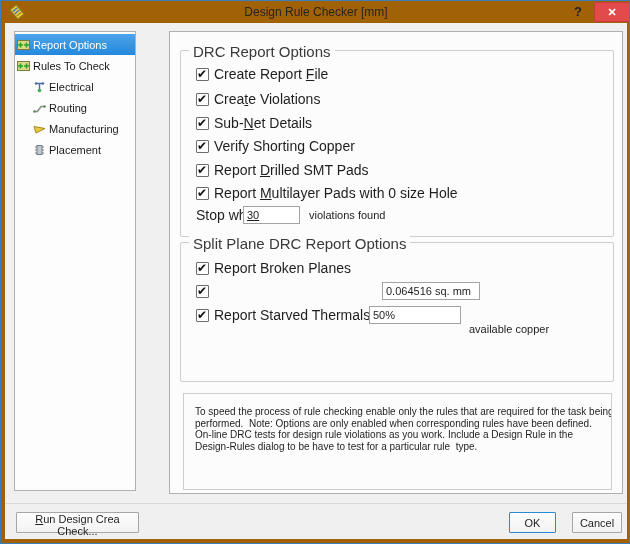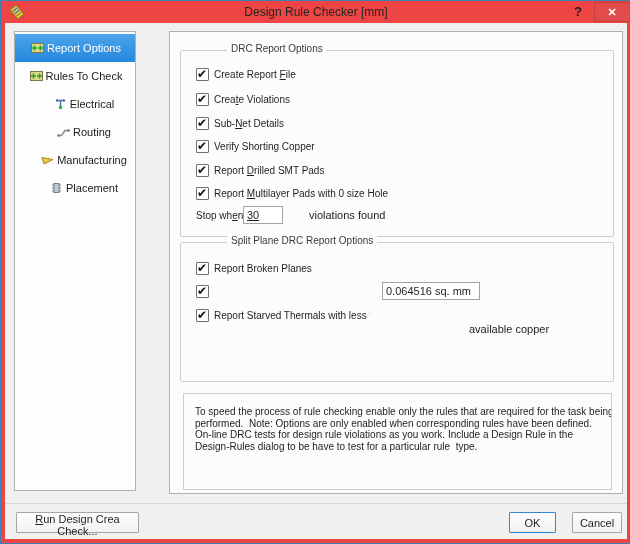--- a/index.html
+++ b/index.html
@@ -1,20 +1,20 @@
 <!DOCTYPE html>
 <html><head>
 <meta charset="utf-8">
 <style>
   * { margin:0; padding:0; box-sizing:border-box; }
   html,body { width:630px; height:544px; background:#888; }
   body { font-family:"Liberation Sans", sans-serif; }
   .dialog {
     position:relative; width:630px; height:544px;
-    background:#ef4444; border:1px solid #3c7fb8; overflow:hidden;
+    background:#a16207; border:1px solid #3c7fb8; overflow:hidden;
   }
   
   .titlebar { position:absolute; left:0; top:0; width:630px; height:22px; }
   .title-icon { position:absolute; left:8px; top:3px; width:16px; height:16px; }
   .win-title {
     position:absolute; left:0; top:0; width:100%; height:22px;
     text-align:center; line-height:22px; font-size:12px; color:#242424;
   }
   .help-btn {
     position:absolute; right:44px; top:0; width:18px; height:21px;
@@ -29,48 +29,48 @@
   
   .content {
     position:absolute; left:4px; top:22px; width:622px; height:516px;
     background:#f0f0f0;
   }
   
   .tree {
     position:absolute; left:9px; top:8px; width:122px; height:460px;
     background:#fdfdfd; border:1px solid #b0b0b3; padding-top:2px; overflow:hidden;
   }
-  .titem { display:flex; align-items:center; height:28px; font-size:11px; color:#1a1a1a; cursor:default;justify-content:center; }
+  .titem { display:flex; align-items:center; height:21px; font-size:11px; color:#1a1a1a; cursor:default; }
   .titem .ticon { width:13px; height:12px; margin:0 3px 0 2px; flex:0 0 13px; }
   .titem.child { padding-left:16px; }
   .titem.sel { background:linear-gradient(180deg,#4da4ea,#2388dd); color:#fff; }
   
   .rpanel {
     position:absolute; left:164px; top:8px; width:454px; height:463px;
     background:#fcfcfc; border:1px solid #b0b0b3;
   }
   .group {
     position:absolute; left:10px; width:434px;
     border:1px solid #cdcdcd; border-radius:2px;
   }
   .gtitle {
     position:absolute; left:8px; top:-8px; background:#fcfcfc;
-    padding:0 4px; font-size:10px; color:#3a3a3a;margin-left:38px;
+    padding:0 4px; font-size:15px; color:#3a3a3a;
   }
   .g1 { top:18px; height:187px; }
   .g2 { top:210px; height:140px; }
   .cbrow { position:absolute; left:15px; right:8px; height:18px; display:flex; align-items:center; }
   .chk {
     width:13px; height:13px; background:#fff; border:1px solid #6e6e6e; border-radius:1px;
     margin-right:5px; flex:0 0 13px; position:relative;
   }
   .chk .mark {
     position:absolute; left:0px; top:-3px; font-size:12px; color:#111; line-height:16px;
   }
-  .cbl { font-size:10px; color:#1e1e1e; white-space:nowrap; }
+  .cbl { font-size:14px; color:#1e1e1e; white-space:nowrap; }
   .cbl .hk { text-decoration:underline; }
   .clip-label { max-width:156px; overflow:hidden; display:inline-block; vertical-align:middle; }
   .tbox {
     position:absolute; height:18px; background:#fff; border:1px solid #a3a3a3;
     font-family:"Liberation Sans", sans-serif; font-size:11px; color:#1e1e1e; padding:0 3px;
   }
   .suffix { position:absolute; font-size:11px; color:#1e1e1e; white-space:nowrap; }
   
   .notebox {
     position:absolute; left:13px; top:361px; width:429px; height:97px;
@@ -214,21 +214,21 @@
         </div>
         <div class="cbrow" style="top:133px">
           <span class="chk">
               <span class="mark">✔</span>
             </span>
           <span class="cbl"><span>Report </span><span class="hk">M</span><span>ultilayer Pads with 0 size Hole</span></span>
         </div>
 
         <div class="cbrow" style="top:155px">
           <span class="cbl"><span>Stop wh</span><span class="hk">e</span><span>n</span></span>
-          <input class="tbox" style="left: 47px; width: 40px; text-decoration: underline;" value="30">
+          <input class="tbox" style="left: 47px; width: 57px; text-decoration: underline;" value="30">
           <span class="suffix" style="left:113px;">violations found</span>
         </div>
       </div>
 
       <div class="group g2">
         <span class="gtitle">Split Plane DRC Report Options</span>
 
         <div class="cbrow" style="top:16px">
           <span class="chk">
               <span class="mark">✔</span>
@@ -241,20 +241,21 @@
               <span class="mark">✔</span>
             </span>
           <input class="tbox" style="left: 186px; width: 98px;" value="0.064516 sq. mm">
         </div>
 
         <div class="cbrow" style="top:63px">
           <span class="chk">
               <span class="mark">✔</span>
             </span>
           <span class="cbl clip-label">Report Starved Thermals with less than</span>
+          <input class="tbox" style="left: 173px; width: 92px;" value="50%">
           <span class="suffix" style="left:273px;margin-top:28px;">available copper</span>
         </div>
       </div>
 
       <div class="notebox">
         <div class="note-line">To speed the process of rule checking enable only the rules that are required for the task being</div>
         <div class="note-line">performed.  Note: Options are only enabled when corresponding rules have been defined.</div>
         <div class="note-line">On-line DRC tests for design rule violations as you work. Include a Design Rule in the</div>
         <div class="note-line">Design-Rules dialog to be have to test for a particular rule  type.</div>
       </div>

